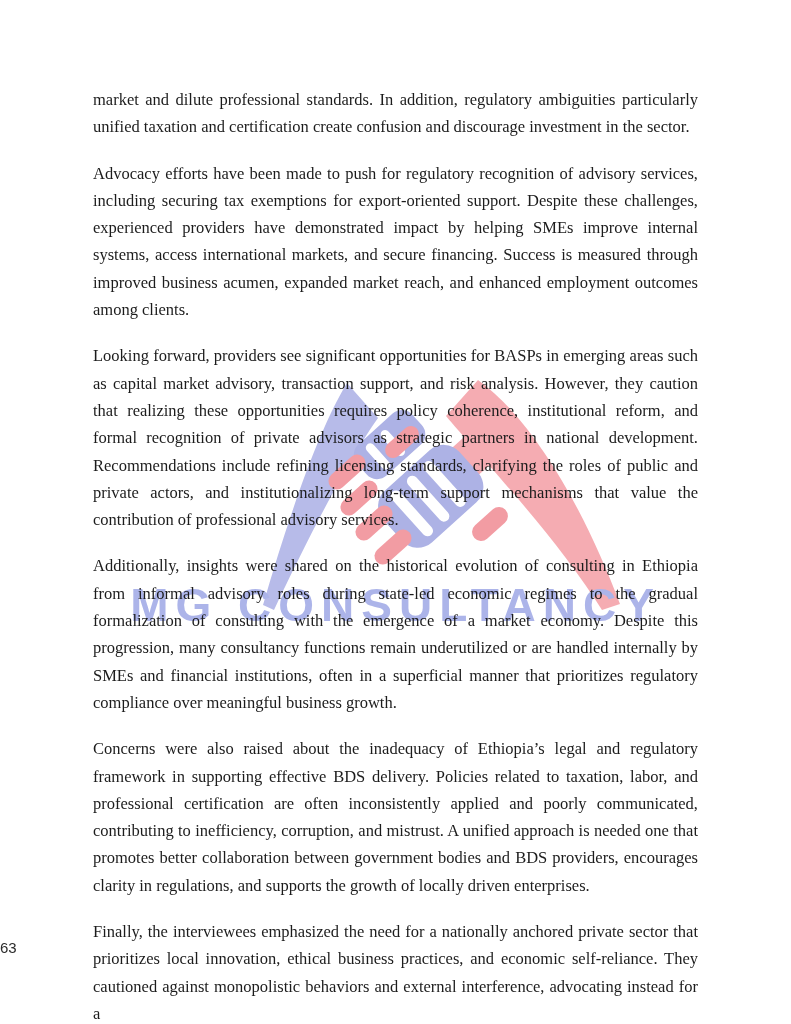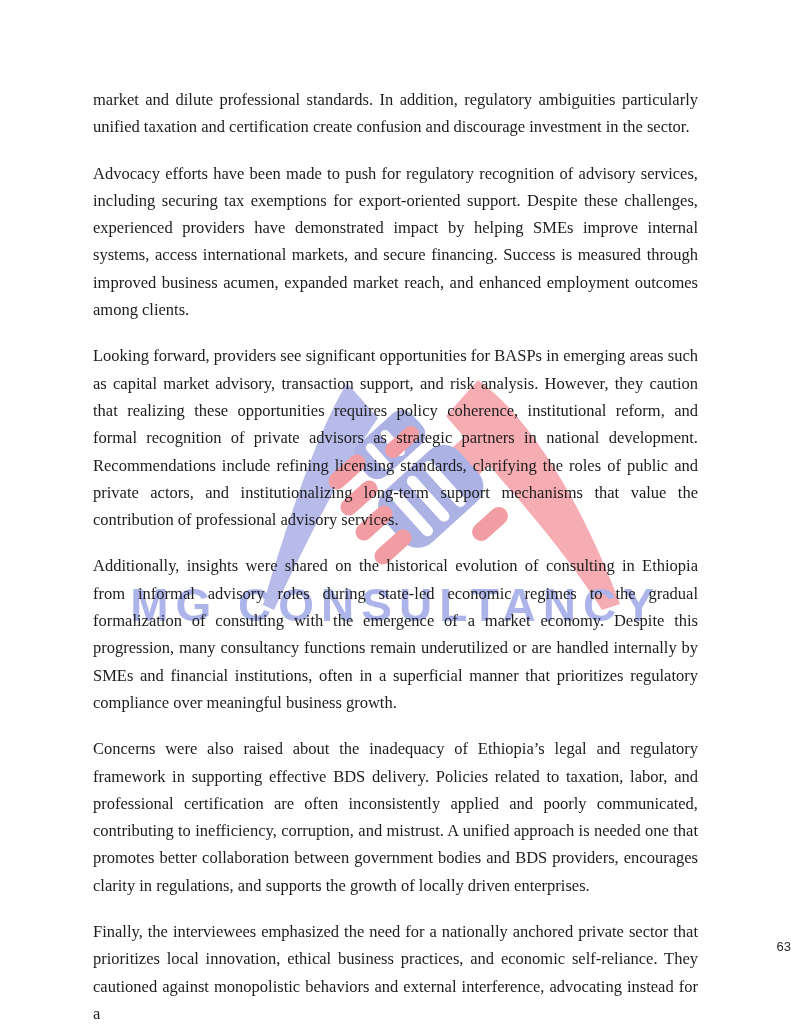--- a/index.html
+++ b/index.html
@@ -59,23 +59,23 @@
   }
   .content p.justify-last {
     text-align-last: justify;
   }
   .page-number {
     position: absolute;
     z-index: 1;
     left: 0;
     top: 939px;
     width: 791px;
-    text-align: right;
+    text-align: left;
     font-family: "Liberation Sans", "DejaVu Sans", sans-serif;
-    font-size: 13px;
+    font-size: 15px;
     color: #2b2b2b;
   }
 </style>
 </head>
 <body>
 
 <div class="page">
 
   <div class="watermark">
     <svg class="wm-logo" viewBox="0 0 382 250" xmlns="http://www.w3.org/2000/svg" aria-hidden="true">

